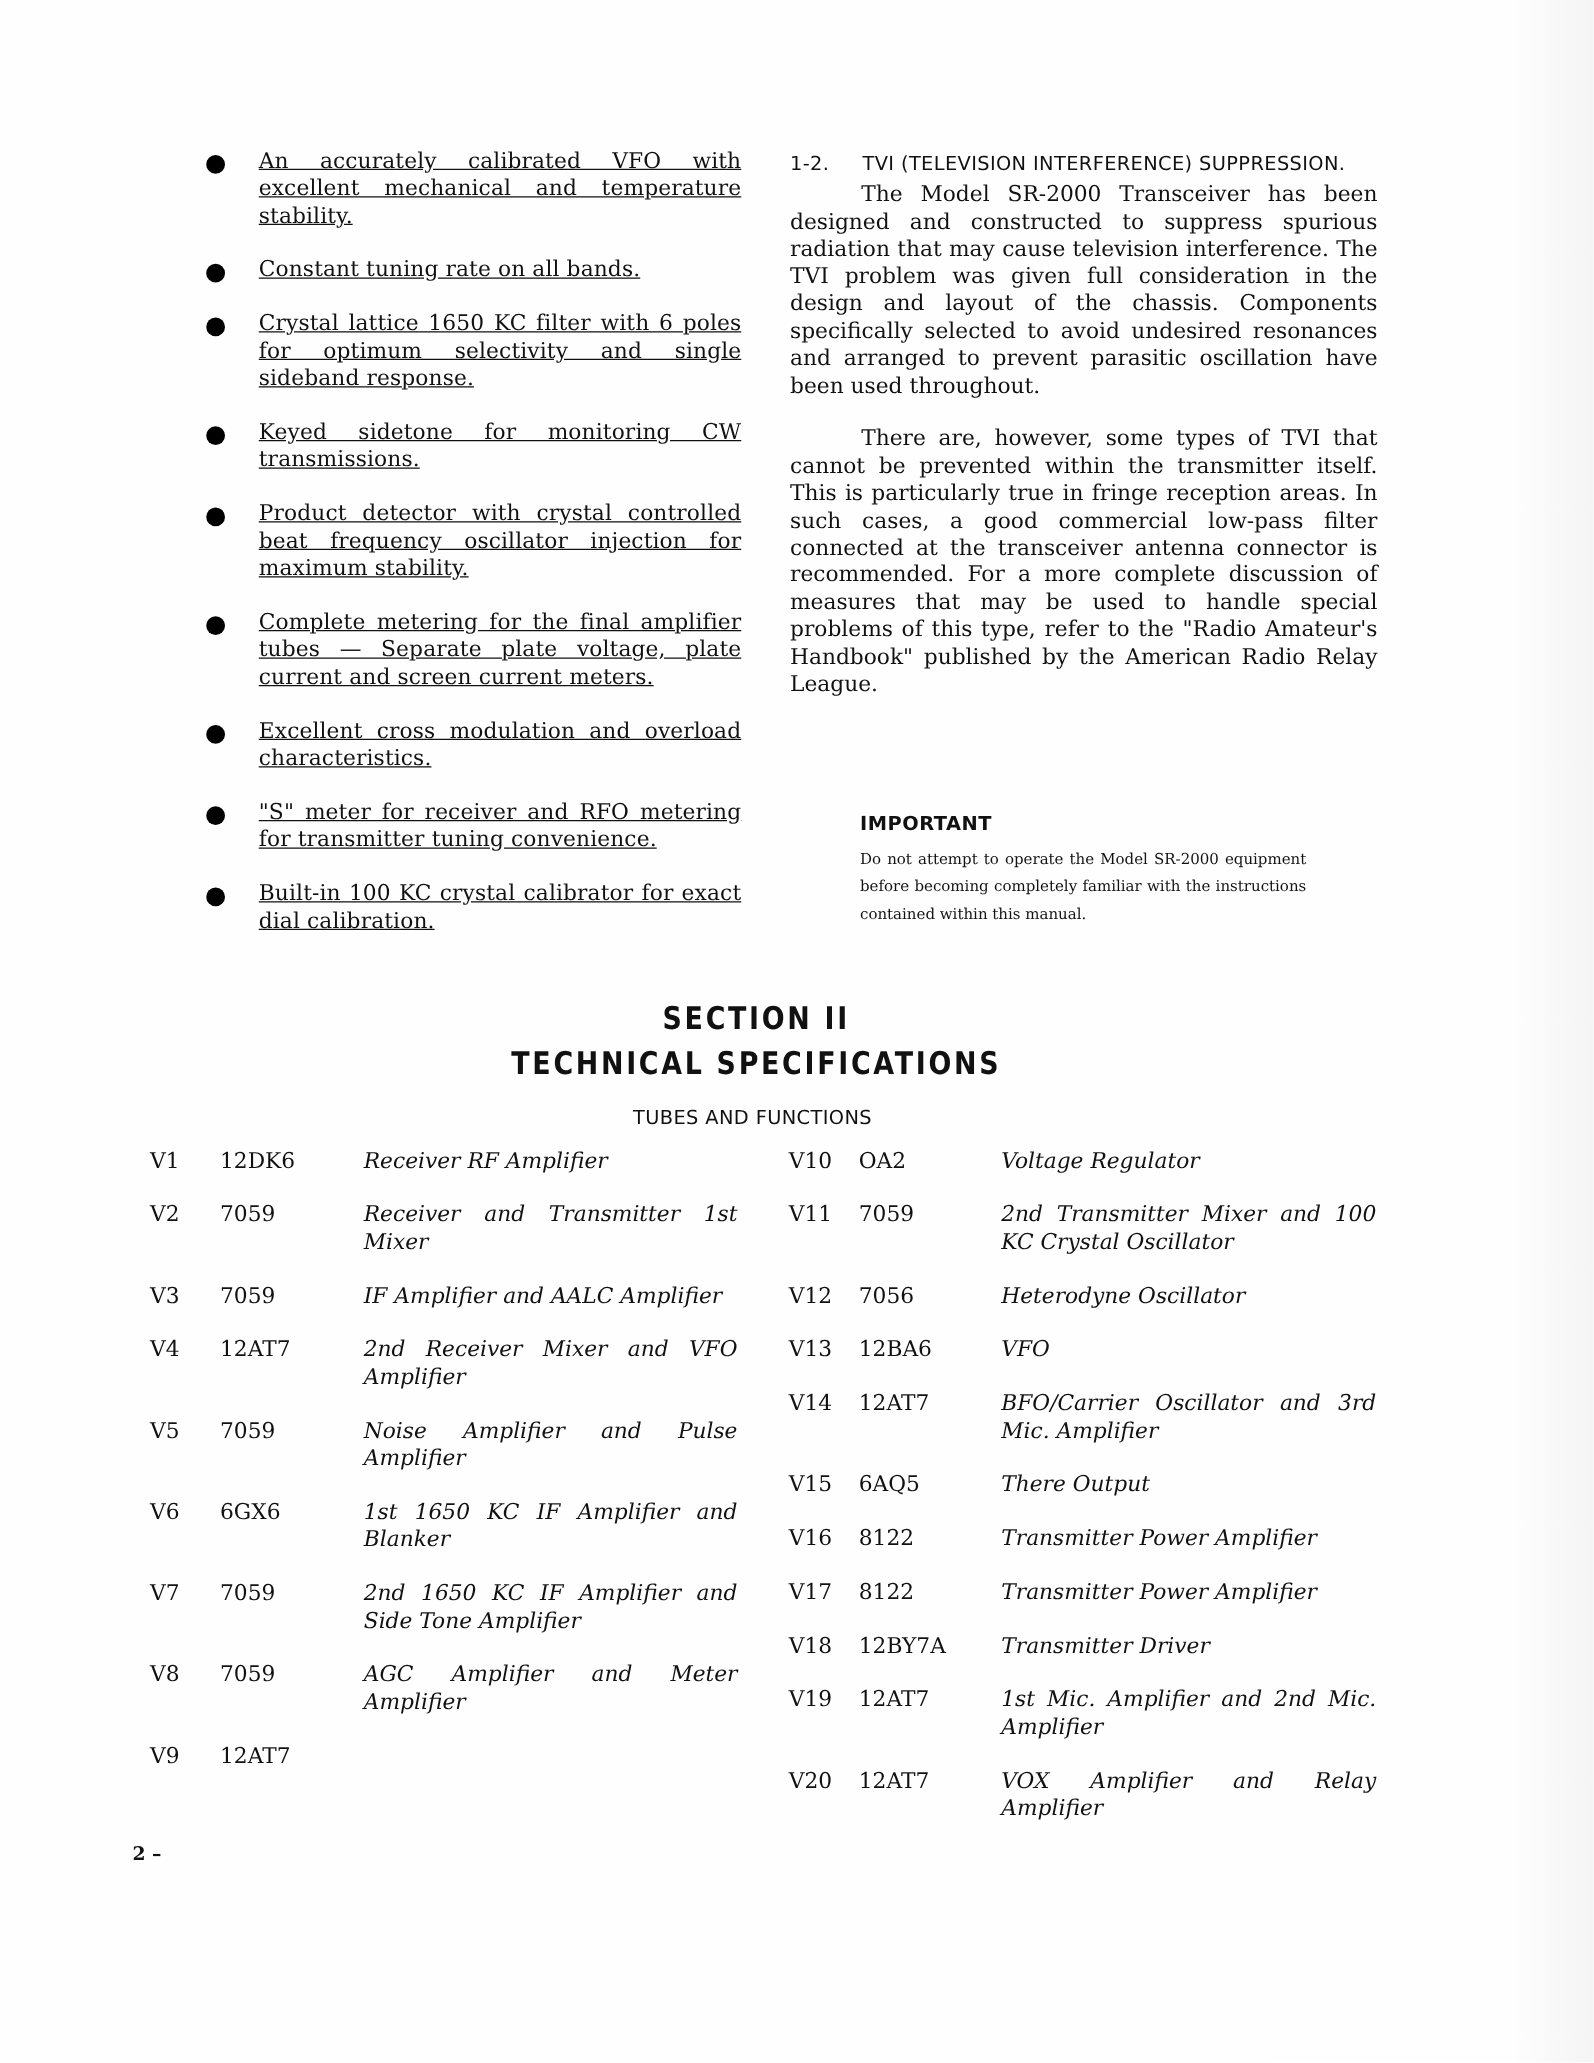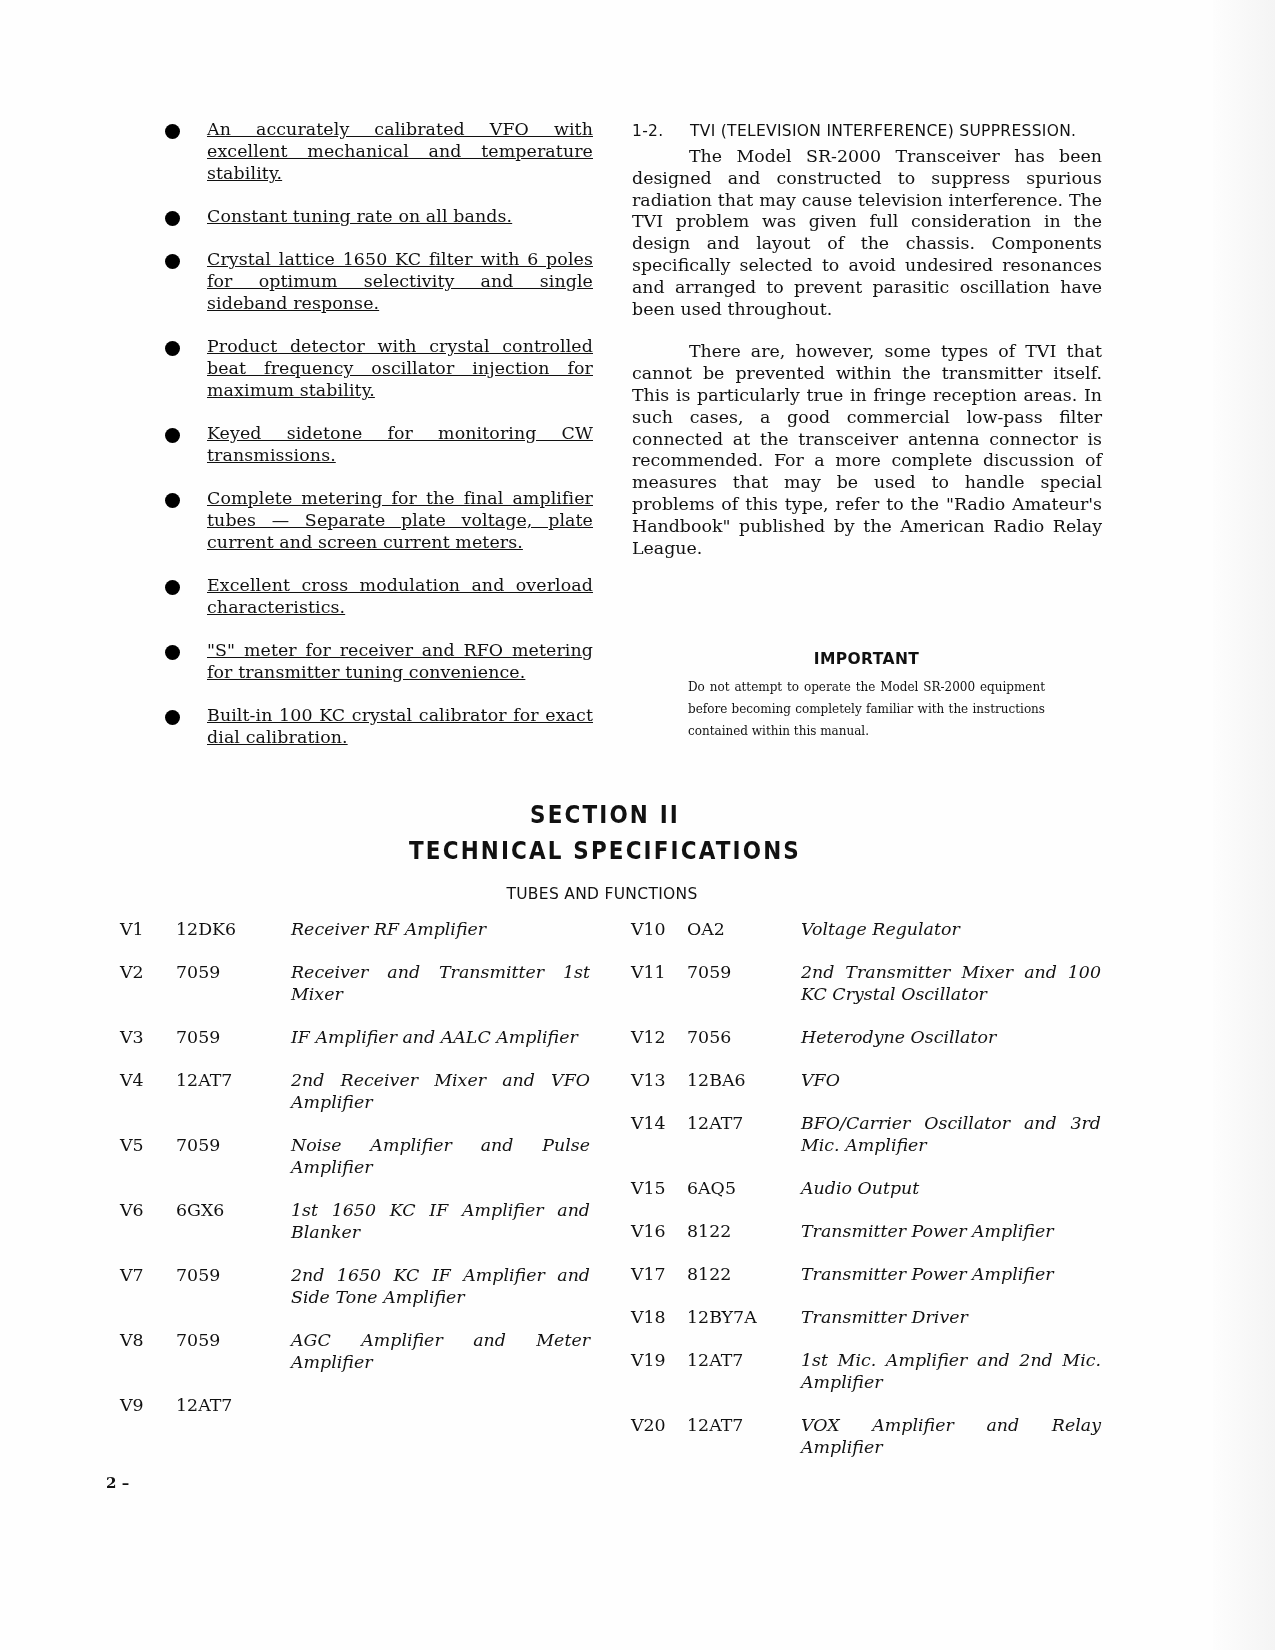--- a/index.html
+++ b/index.html
@@ -17,21 +17,21 @@
 
     
     .rcol { position: absolute; left: 632px; top: 122px; width: 470px; }
     .sec-head { font-size: 15.5px; letter-spacing: 0.3px; margin-bottom: 6px; }
     .sec-head .num { display: inline-block; width: 58px; }
     .para { font-size: 17.4px; line-height: 21.8px; text-align: justify; text-align-last: left; }
     .para .indent { display: inline-block; width: 57px; }
     .para + .para { margin-top: 21px; }
 
     .important { position: absolute; left: 688px; top: 650px; width: 357px; }
-    .important .label { font-size: 15.5px; letter-spacing: 0.4px; text-align: center; font-weight: bold; margin-bottom: 9px; }
+    .important .label { font-size: 15.5px; letter-spacing: 0.4px; font-weight: bold; margin-bottom: 9px; }
     .important .body { font-size: 12px; line-height: 21.8px; text-align: justify; text-align-last: left; }
 
     
     .section-title { position: absolute; left: 0; width: 1210px; text-align: center; font-weight: bold; font-size: 25px; letter-spacing: 2.5px; transform: scaleX(0.86); transform-origin: 605px 0; }
     .st1 { top: 800px; }
     .st2 { top: 836px; }
     .subhead { position: absolute; left: 0; width: 1204px; top: 885px; text-align: center; font-size: 15.5px; letter-spacing: 0.3px; }
 
     
     .tube-col { position: absolute; top: 918px; }
@@ -62,25 +62,25 @@
     <div class="bullet">
         <span class="dot"></span>
         <div class="txt">Constant tuning rate on all bands.</div>
       </div>
     <div class="bullet">
         <span class="dot"></span>
         <div class="txt">Crystal lattice 1650 KC filter with 6 poles for optimum selectivity and single sideband response.</div>
       </div>
     <div class="bullet">
         <span class="dot"></span>
+        <div class="txt">Keyed sidetone for monitoring CW transmissions.</div>
+      </div>
+    <div class="bullet">
+        <span class="dot"></span>
         <div class="txt">Product detector with crystal controlled beat frequency oscillator injection for maximum stability.</div>
-      </div>
-    <div class="bullet">
-        <span class="dot"></span>
-        <div class="txt">Keyed sidetone for monitoring CW transmissions.</div>
       </div>
     <div class="bullet">
         <span class="dot"></span>
         <div class="txt">Complete metering for the final amplifier tubes — Separate plate voltage, plate current and screen current meters.</div>
       </div>
     <div class="bullet">
         <span class="dot"></span>
         <div class="txt">Excellent cross modulation and overload characteristics.</div>
       </div>
     <div class="bullet">
@@ -179,21 +179,21 @@
         <div class="f">VFO</div>
       </div>
     <div class="tube" style="margin-bottom:21px">
         <span class="v">V14</span>
         <span class="t">12AT7</span>
         <div class="f">BFO/Carrier Oscillator and 3rd Mic. Amplifier</div>
       </div>
     <div class="tube" style="margin-bottom:21px">
         <span class="v">V15</span>
         <span class="t">6AQ5</span>
-        <div class="f">Audio Output</div>
+        <div class="f">There Output</div>
       </div>
     <div class="tube" style="margin-bottom:21px">
         <span class="v">V16</span>
         <span class="t">8122</span>
         <div class="f">Transmitter Power Amplifier</div>
       </div>
     <div class="tube" style="margin-bottom:21px">
         <span class="v">V17</span>
         <span class="t">8122</span>
         <div class="f">Transmitter Power Amplifier</div>

